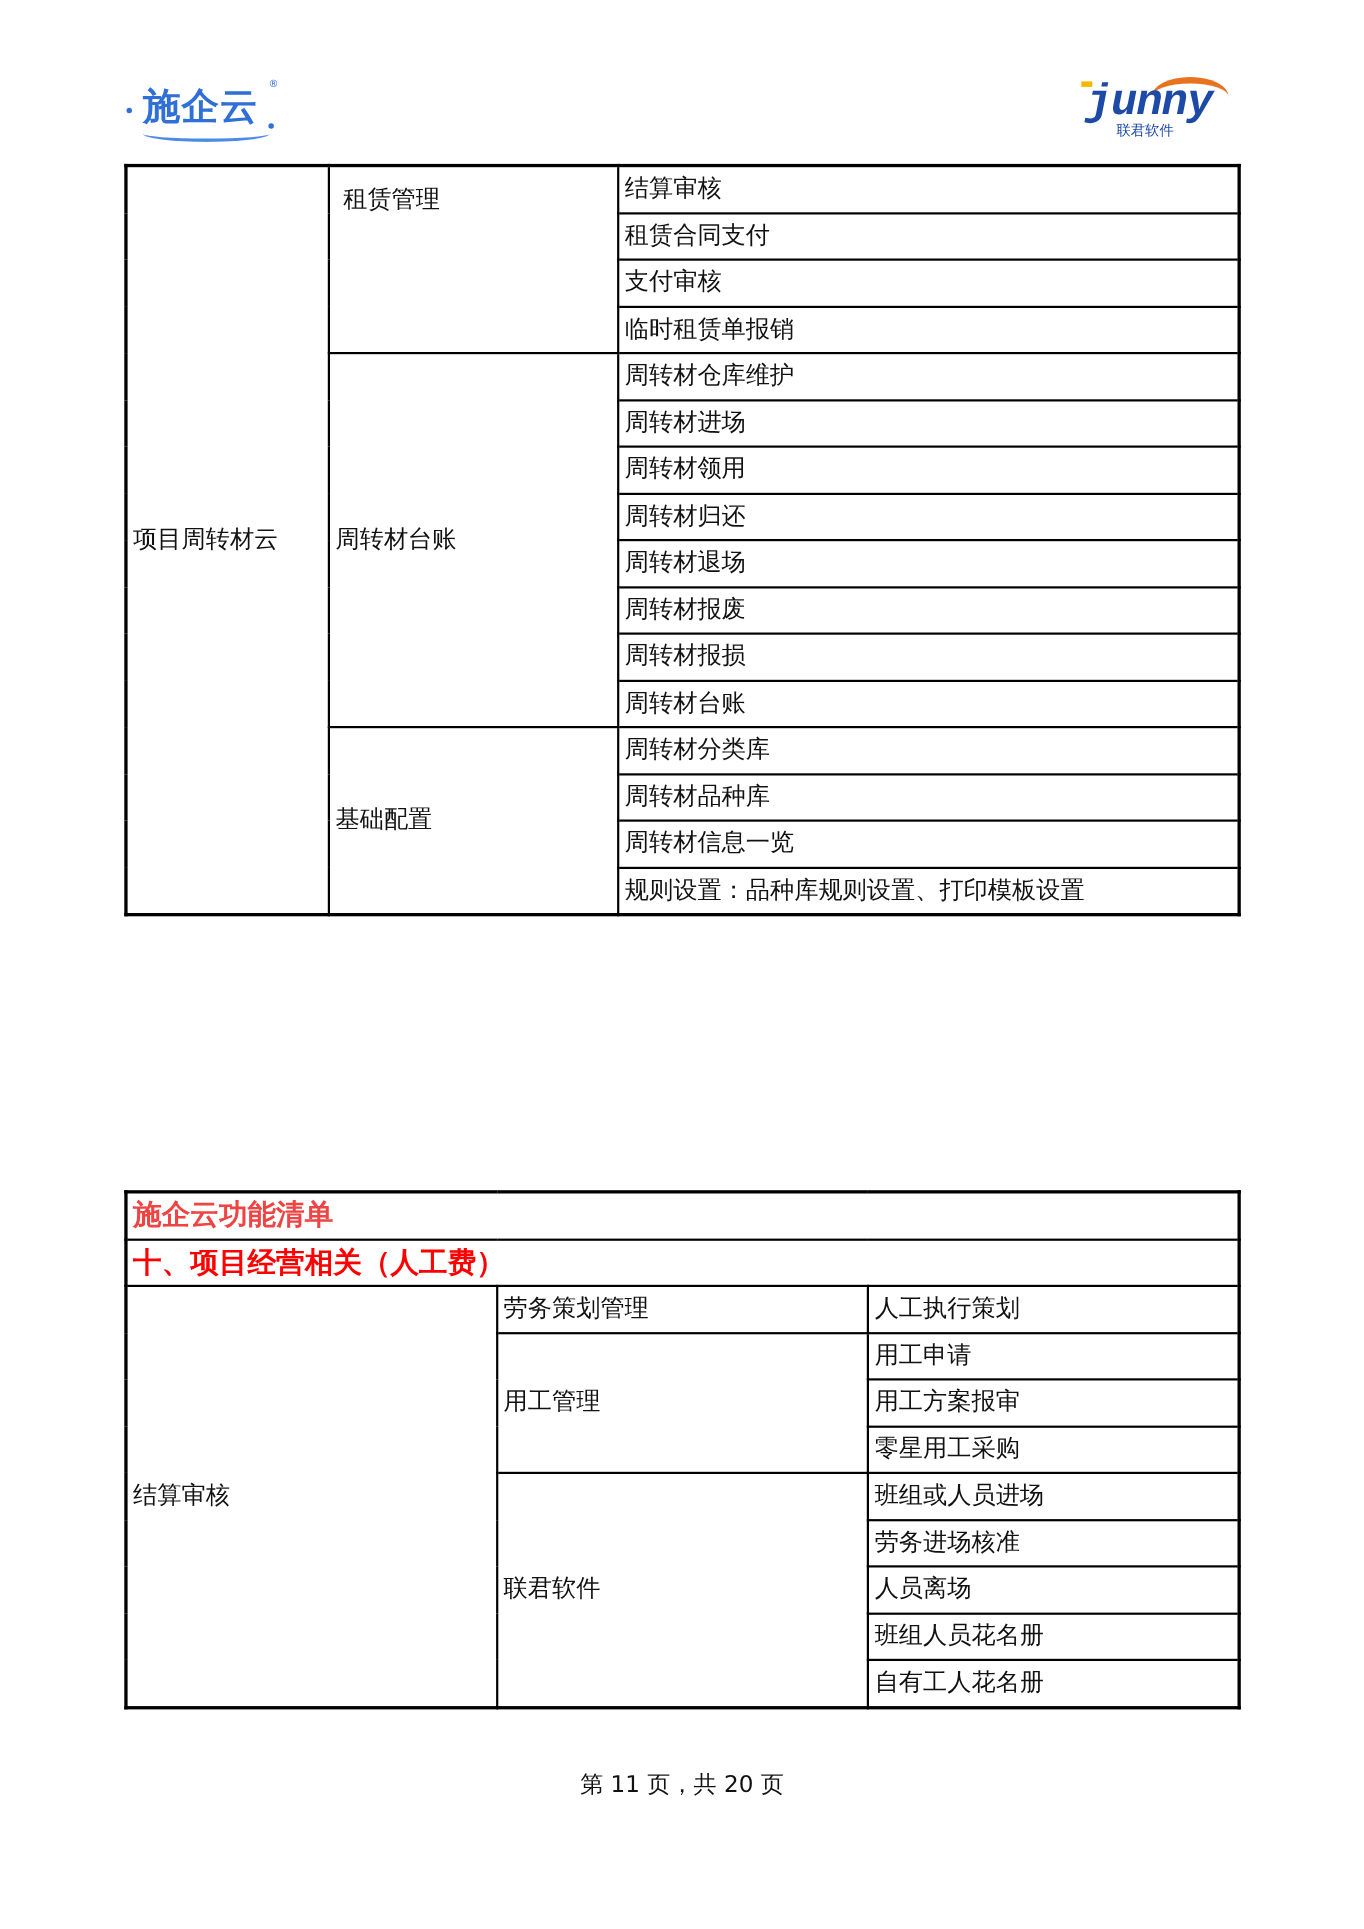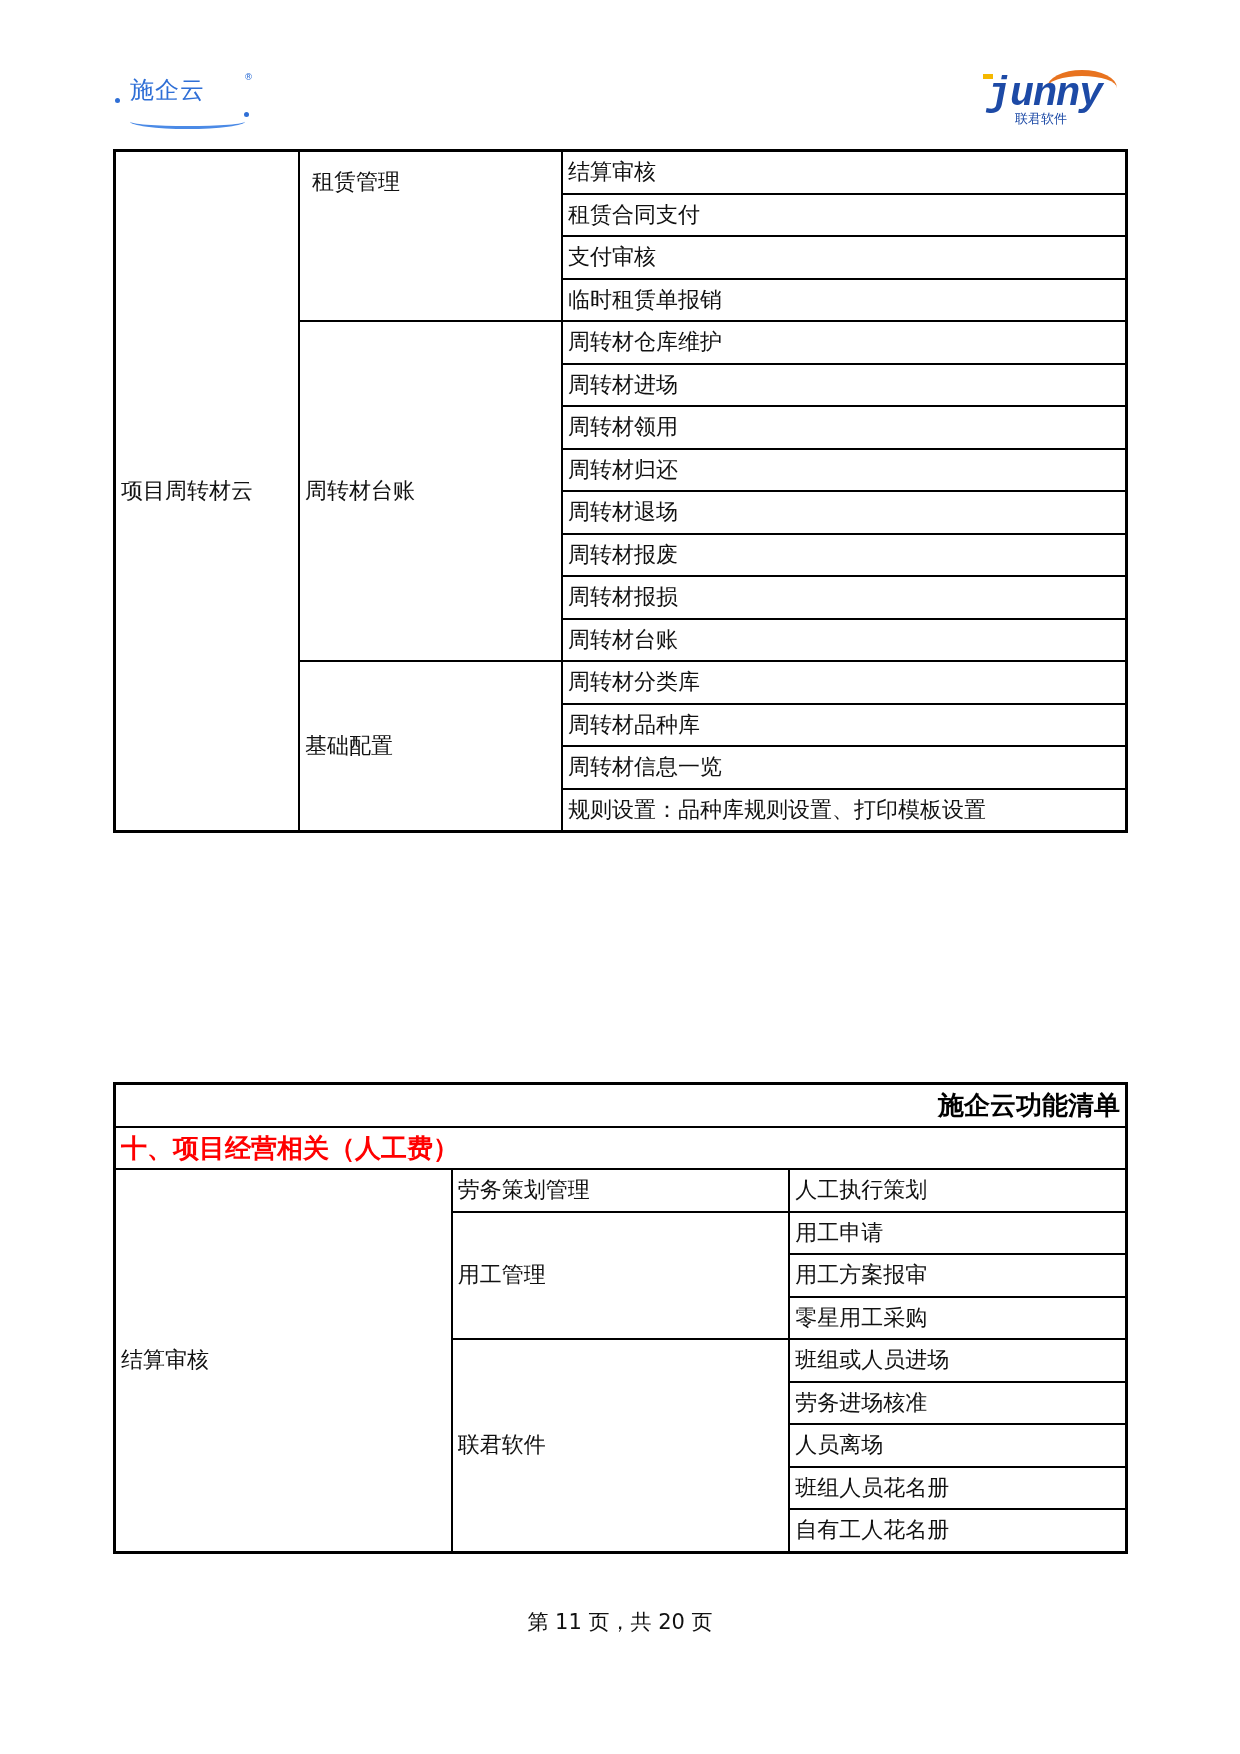--- a/index.html
+++ b/index.html
@@ -1,34 +1,34 @@
 <!DOCTYPE html>
 <html><head>
 <meta charset="utf-8">
 <style>
   html,body{margin:0;padding:0;background:#fff;}
   body{width:1240px;height:1754px;position:relative;font-family:"DejaVu Sans","Liberation Sans",sans-serif;color:#111;overflow:hidden;}
   .logo-left{position:absolute;left:110px;top:70px;width:150px;height:60px;}
-  .logo-left .txt{position:absolute;left:20px;top:4px;font-size:24px;font-weight:normal;color:#2f6fd6;letter-spacing:1px;}
+  .logo-left .txt{position:absolute;left:20px;top:4px;font-size:34px;font-weight:bold;color:#2f6fd6;letter-spacing:1px;}
   .logo-left .dot1{position:absolute;left:5px;top:28px;width:5px;height:5px;border-radius:50%;background:#2f6fd6;}
   .logo-left .dot2{position:absolute;left:134px;top:42px;width:5px;height:5px;border-radius:50%;background:#2f6fd6;}
   .logo-left .reg{position:absolute;left:134px;top:2px;font-size:9px;color:#2f6fd6;}
   .logo-left .wave{position:absolute;left:20px;top:44px;width:115px;height:12px;border-bottom:3px solid #4b8ae6;border-radius:0 0 60% 60%;}
   .logo-right{position:absolute;left:975px;top:72px;width:160px;height:60px;}
   .logo-right .word{position:absolute;left:12px;top:0;font-size:40px;font-weight:bold;font-style:italic;color:#1d4aa6;letter-spacing:-1px;font-family:Liberation Mono, monospace;}
   .logo-right .arc{position:absolute;left:72px;top:-2px;width:70px;height:30px;border-top:6px solid #e8731f;border-radius:50% 50% 0 0;}
   .logo-right .bar{position:absolute;left:8px;top:2px;width:10px;height:5px;background:#f5b800;}
   .logo-right .cn{position:absolute;left:40px;top:38px;font-size:13px;font-weight:normal;color:#1d4aa6;}
   table.t{position:absolute;left:113px;border-collapse:collapse;table-layout:fixed;width:1015px;}
   table.t td{border:2px solid #000;font-size:22px;padding:0 5px;vertical-align:middle;height:40.5px;line-height:24px;white-space:nowrap;}
   table.t td.c1{width:172px;}
   table.t td.c2{width:244px;}
   table.t1{top:149px;border:3px solid #000;}
   table.t2{top:1082px;border:3px solid #000;}
-  td.title{text-align:right;color:#000000;font-weight:bold;font-size:26px !important;}
+  td.title{text-align:left;color:#ef4444;font-weight:bold;font-size:26px !important;}
   td.section{color:#ff0000;font-weight:bold;font-size:26px !important;}
   .footer{position:absolute;top:1608px;left:0;width:1240px;text-align:center;font-size:21px;color:#111;}
 </style>
 </head>
 <body>
 
 <div class="logo-left">
   <span class="dot1"></span>
   <span class="txt">施企云</span>
   <span class="reg">®</span>

